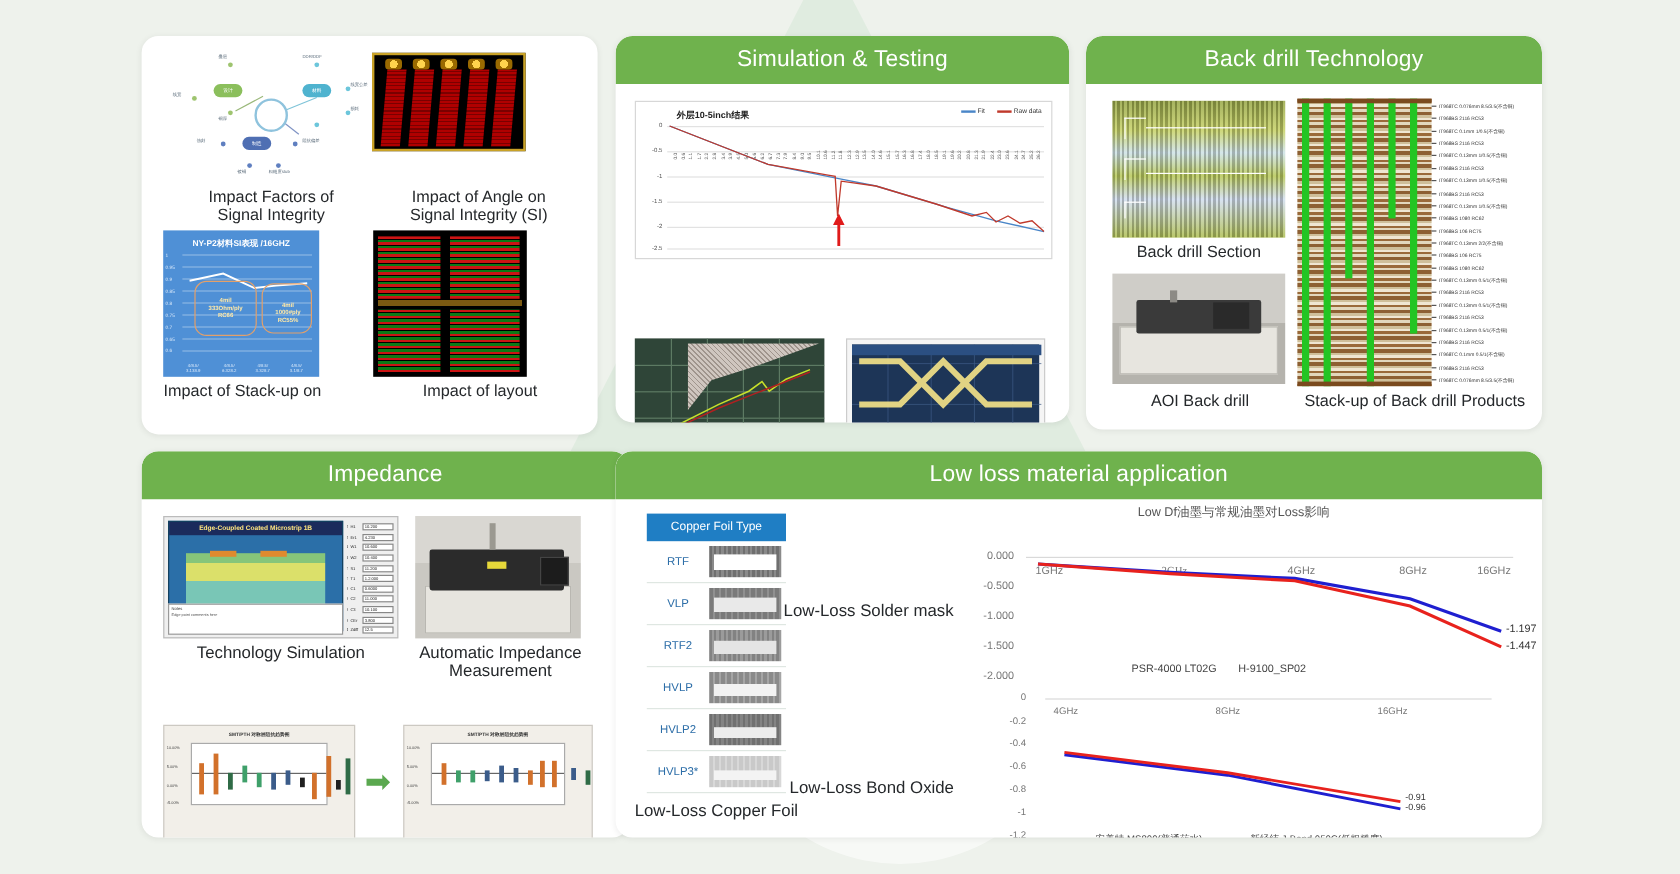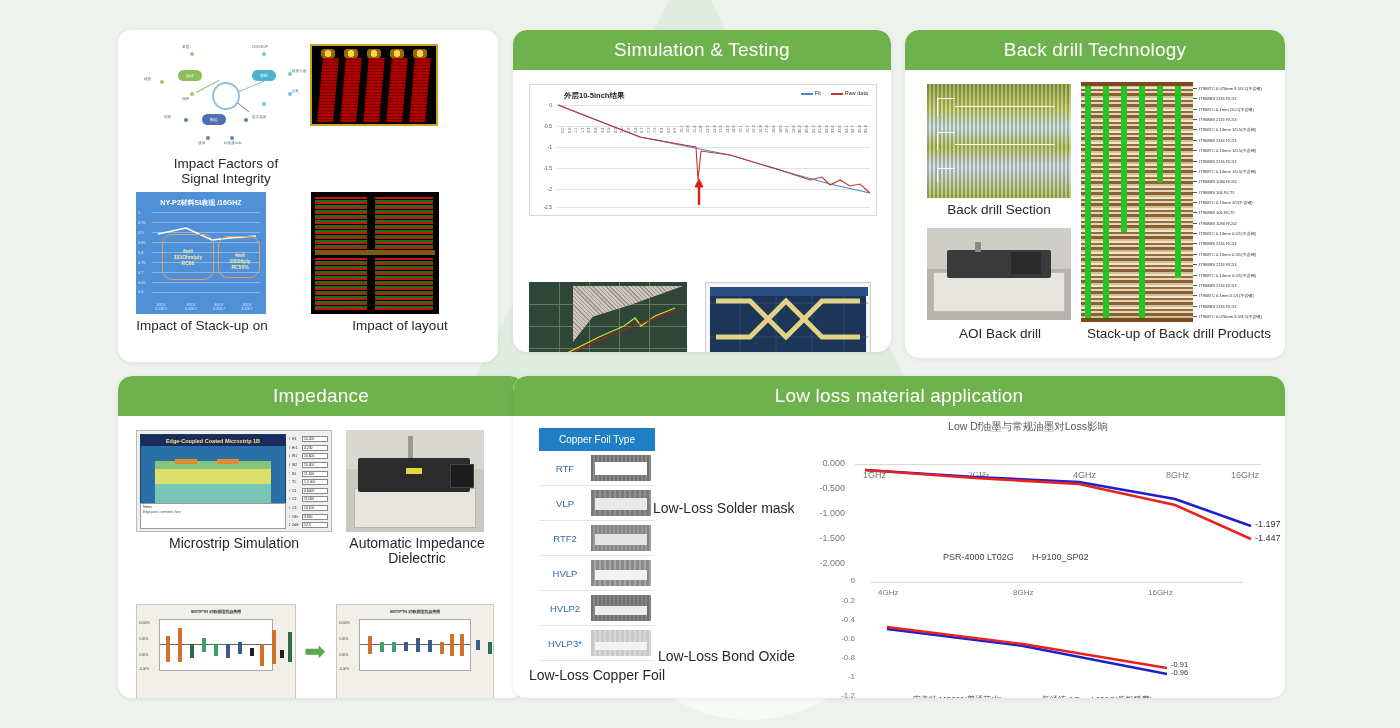--- a/index.html
+++ b/index.html
@@ -215,20 +215,24 @@
         <div class="angle-bar" style="left:8px;top:12px;width:16px;height:64px;"></div>
         <div class="angle-bar" style="left:31px;top:12px;width:16px;height:64px;"></div>
         <div class="angle-bar" style="left:54px;top:12px;width:16px;height:64px;"></div>
         <div class="angle-bar" style="left:77px;top:12px;width:16px;height:64px;"></div>
         <div class="angle-bar" style="left:100px;top:12px;width:16px;height:64px;"></div>
         <div class="angle-cap" style="left:9px;"></div>
           <div class="angle-cap" style="left:32px;"></div>
         <div class="angle-cap" style="left:55px;"></div>
           <div class="angle-cap" style="left:78px;"></div>
         <div class="angle-cap" style="left:101px;"></div>
+      </div>
+      <div class="cap" style="left:188px; top:126px; width:186px;">
+        <div>Impact of Angle on</div>
+        <div>Signal Integrity (SI)</div>
       </div>
 
       <div class="pic stack-img" style="left:18px; top:162px; width:130px; height:122px;">
         <div class="stack-title">NY-P2材料SI表现 /16GHZ</div>
         <div class="stack-grid">
           <div class="stack-row" style="top:0;"></div>
             <div class="stack-row" style="top:10px;"></div>
           <div class="stack-row" style="top:20px;"></div>
             <div class="stack-row" style="top:30px;"></div>
           <div class="stack-row" style="top:40px;"></div>
@@ -563,33 +567,33 @@
               <div class="is-rkey">Zdiff</div>
               <div class="is-rval" style="font-size: 3.4px; color: rgb(17, 17, 17); padding-left: 1px;">12.5</div>
             </div>
           </div>
         <div style="position:absolute;left:3px;bottom:2px;width:146px;height:26px;background:#fff;border:1px solid #999;">
           <div style="font-size:3.4px;color:#333;padding:1px 2px;">Notes</div>
           <div style="font-size:3.2px;color:#555;padding:0 2px;">Edge point comments here</div>
         </div>
       </div>
       <div class="cap" style="left:10px; top:120px; width:212px; font-size:14px;">
-        <div>Microstrip Simulation</div>
+        <div>Technology Simulation</div>
       </div>
 
       <div class="pic meas-img" style="left:228px; top:14px; width:138px; height:102px;">
         <div class="meas-base" style="left:8px; top:58px; width:122px; height:40px;"></div>
         <div class="meas-mach" style="left:12px; top:28px; width:112px; height:34px;"></div>
         <div style="position:absolute;left:60px;top:38px;width:16px;height:6px;background:#e6d83a;"></div>
         <div style="position:absolute;left:104px;top:34px;width:24px;height:24px;background:#1c1c1c;border:1px solid #444;"></div>
         <div style="position:absolute;left:62px;top:6px;width:5px;height:22px;background:#9b9991;"></div>
       </div>
       <div class="cap" style="left:224px; top:120px; width:150px; font-size:14px;">
         <div>Automatic Impedance</div>
-        <div>Dielectric</div>
+        <div>Measurement</div>
       </div>
 
       <div class="pic null-img" style="left:18px; top:188px; width:160px; height:96px;">
         <div class="nl-title" style="top:4px;">SMT/PTH 对称层阻抗趋势图</div>
         <div class="nl-inner" style="left:22px; top:14px; right:22px; bottom:28px;">
           <div class="nl-zero" style="top:24px;"></div>
           <div class="nl-bar" style="left:6px;  top:16px; height:26px; background:#d2712b;"></div>
           <div class="nl-bar" style="left:18px; top:8px;  height:34px; background:#d2712b;"></div>
           <div class="nl-bar" style="left:30px; top:24px; height:14px; background:#2f6b46;"></div>
           <div class="nl-bar" style="left:42px; top:18px; height:14px; background:#3fa06a;"></div>

